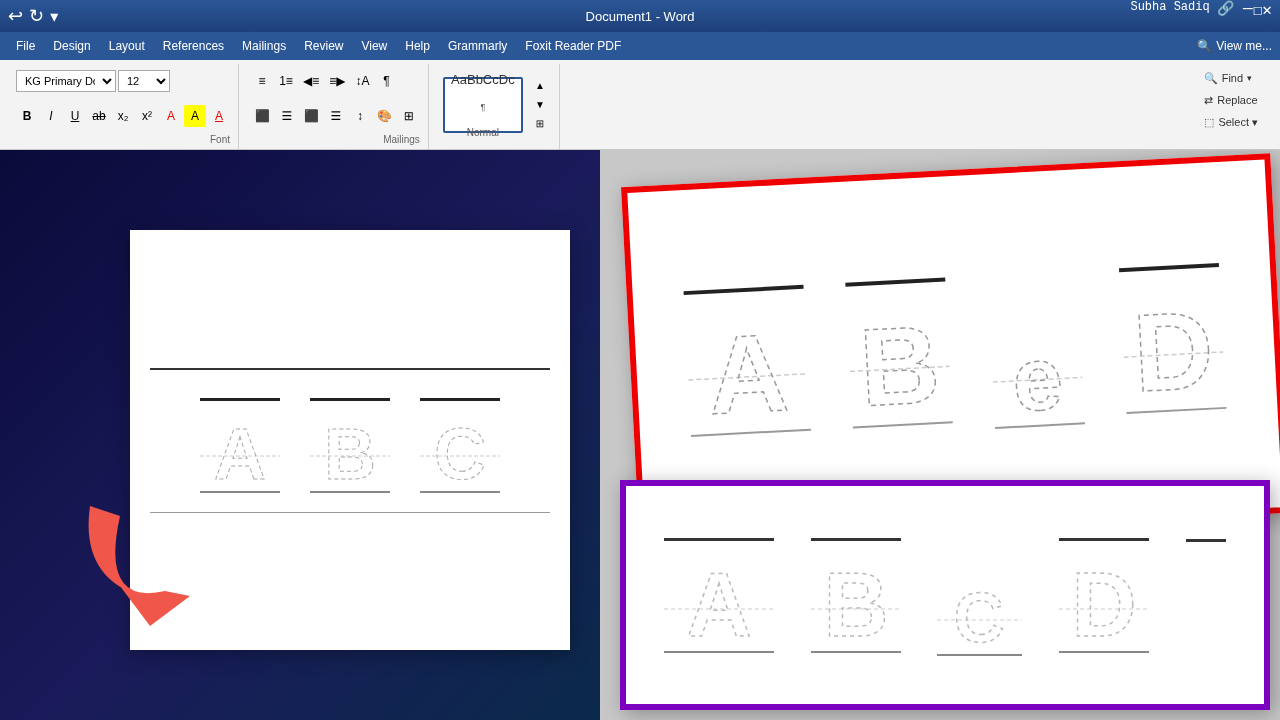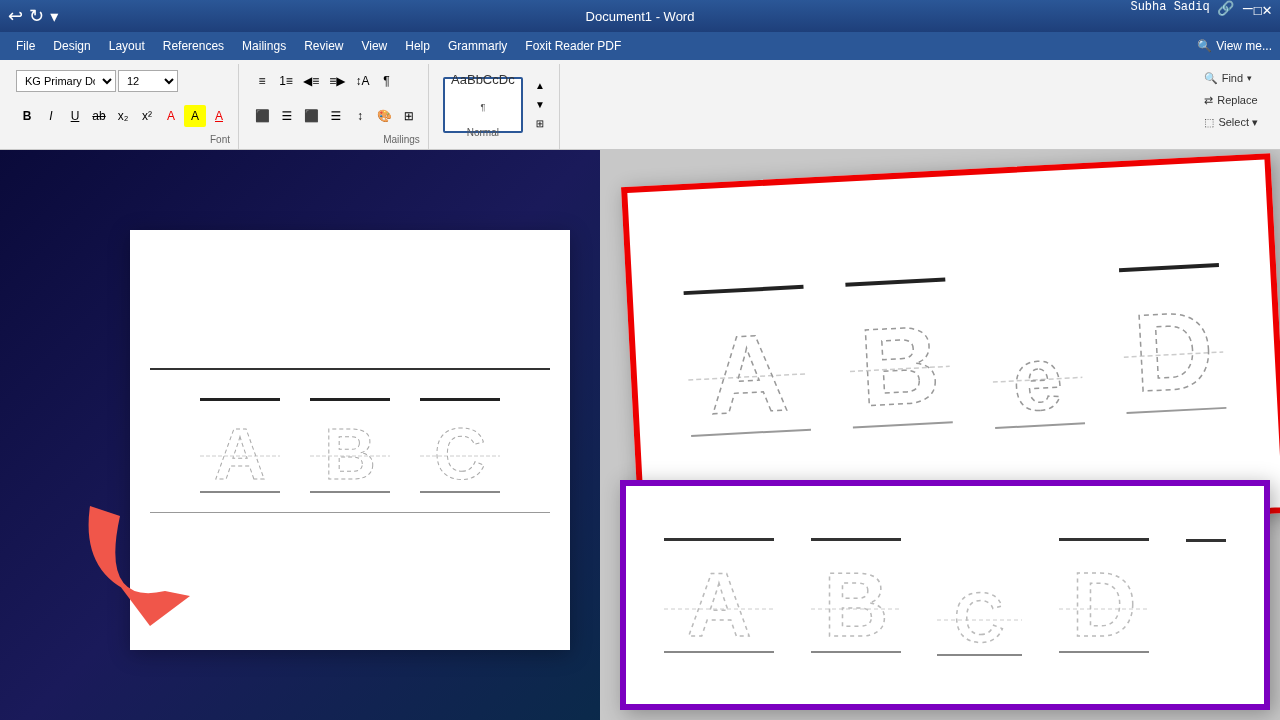--- a/index.html
+++ b/index.html
@@ -365,21 +365,21 @@
 
 <div class="ribbon">
 
   <div class="ribbon-group">
     <div class="ribbon-controls">
       <select class="font-select">
         <option>KG Primary Do</option>
         <option>Arial</option>
         <option>Times New Roman</option>
       </select>
-      <select class="font-select" style="width:60px;">
+      <select class="font-select" style="width:52px;">
         <option>12</option>
         <option>11</option>
         <option>14</option>
       </select>
     </div>
     <div class="ribbon-controls" style="margin-top:2px;">
       <button class="ribbon-btn bold">B</button>
       <button class="ribbon-btn italic">I</button>
       <button class="ribbon-btn underline">U</button>
       <button class="ribbon-btn" style="text-decoration:line-through;">ab</button>

